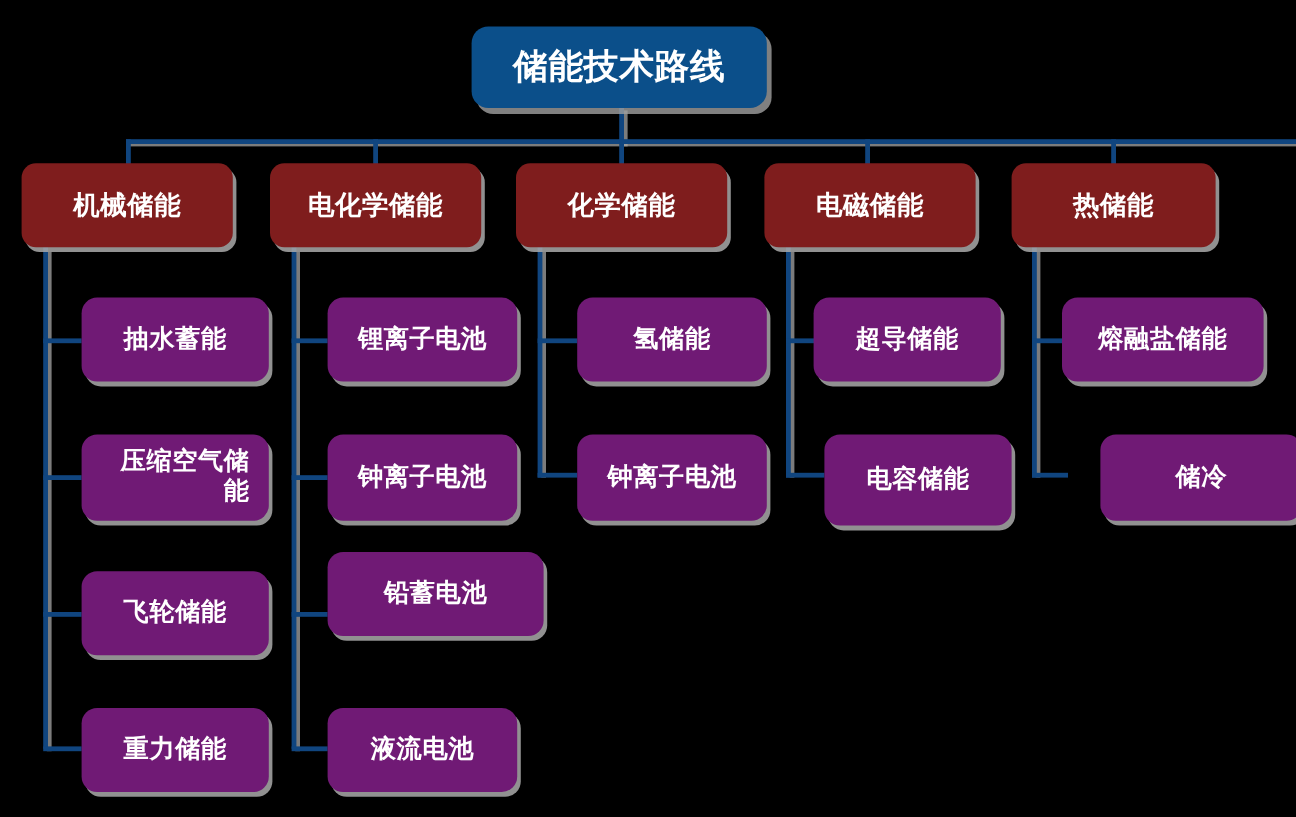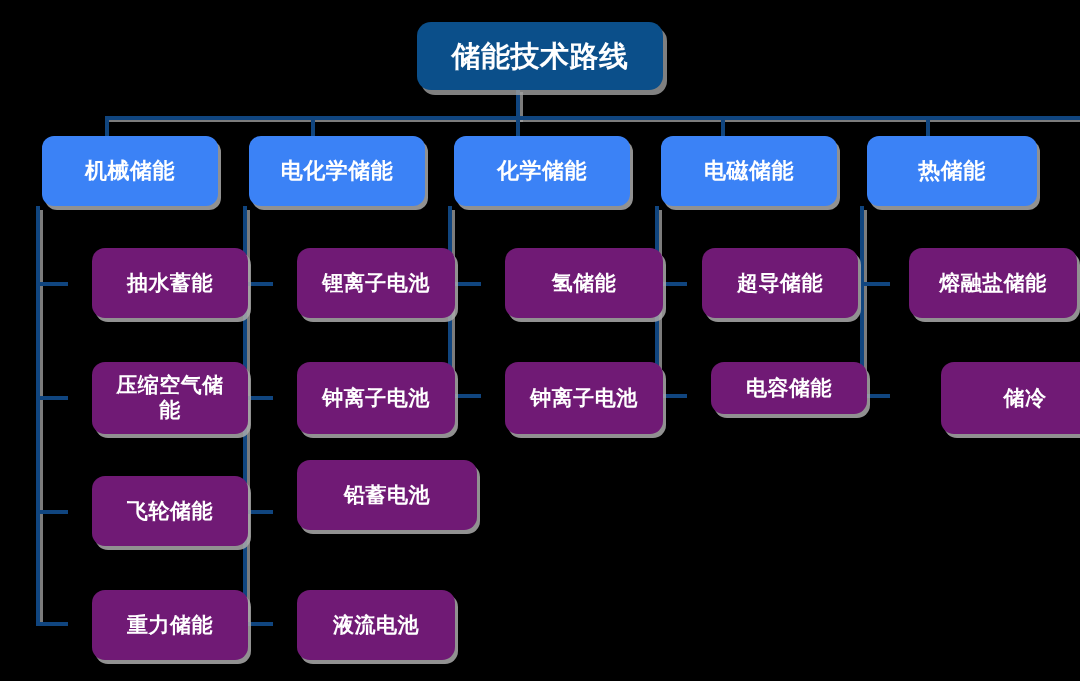--- a/index.html
+++ b/index.html
@@ -16,40 +16,39 @@
     font-family: "Liberation Sans", "DejaVu Sans", sans-serif;
   }
 
   
   .node {
     position: absolute;
     box-sizing: border-box;
     display: flex;
     align-items: center;
     justify-content: center;
-    text-align: center;
+    text-align: right;
     color: #ffffff;
     border-radius: 12px;
     line-height: 1.18;
     letter-spacing: 0.5px;
     z-index: 5;
     box-shadow: 3px 4px 0 rgba(170,170,170,0.85);
-    margin-left: 24px;
   }
 
   .node.root {
     background: #0b4f8a;
     border-radius: 14px;
     font-size: 29px;
     font-weight: 700;
     box-shadow: 4px 5px 0 rgba(160,160,160,0.8);
   }
 
   .node.lvl2 {
-    background: #3b82f6;
+    background: #7f1d1d;
     font-size: 22px;
     font-weight: 700;
   }
 
   .node.leaf {
     background: #701a75;
     font-size: 21px;
     font-weight: 700;
     border-radius: 13px;
   }
@@ -134,18 +133,18 @@
 
   <div class="node leaf" style="left:273px; top:248px; width:158px; height:70px;">锂离子电池</div>
   <div class="node leaf" style="left:273px; top:362px; width:158px; height:72px;">钟离子电池</div>
   <div class="node leaf" style="left:273px; top:460px; width:180px; height:70px;">铅蓄电池</div>
   <div class="node leaf" style="left:273px; top:590px; width:158px; height:70px;">液流电池</div>
 
   <div class="node leaf" style="left:481px; top:248px; width:158px; height:70px;">氢储能</div>
   <div class="node leaf" style="left:481px; top:362px; width:158px; height:72px;">钟离子电池</div>
 
   <div class="node leaf" style="left:678px; top:248px; width:156px; height:70px;">超导储能</div>
-  <div class="node leaf" style="left:687px; top:362px; width:156px; height:52px;">电容储能</div>
+  <div class="node leaf" style="left:687px; top:362px; width:156px; height:76px;">电容储能</div>
 
   <div class="node leaf" style="left:885px; top:248px; width:168px; height:70px;">熔融盐储能</div>
   <div class="node leaf" style="left:917px; top:362px; width:168px; height:72px;">储冷</div>
 
 </div>
 
 </body></html>

